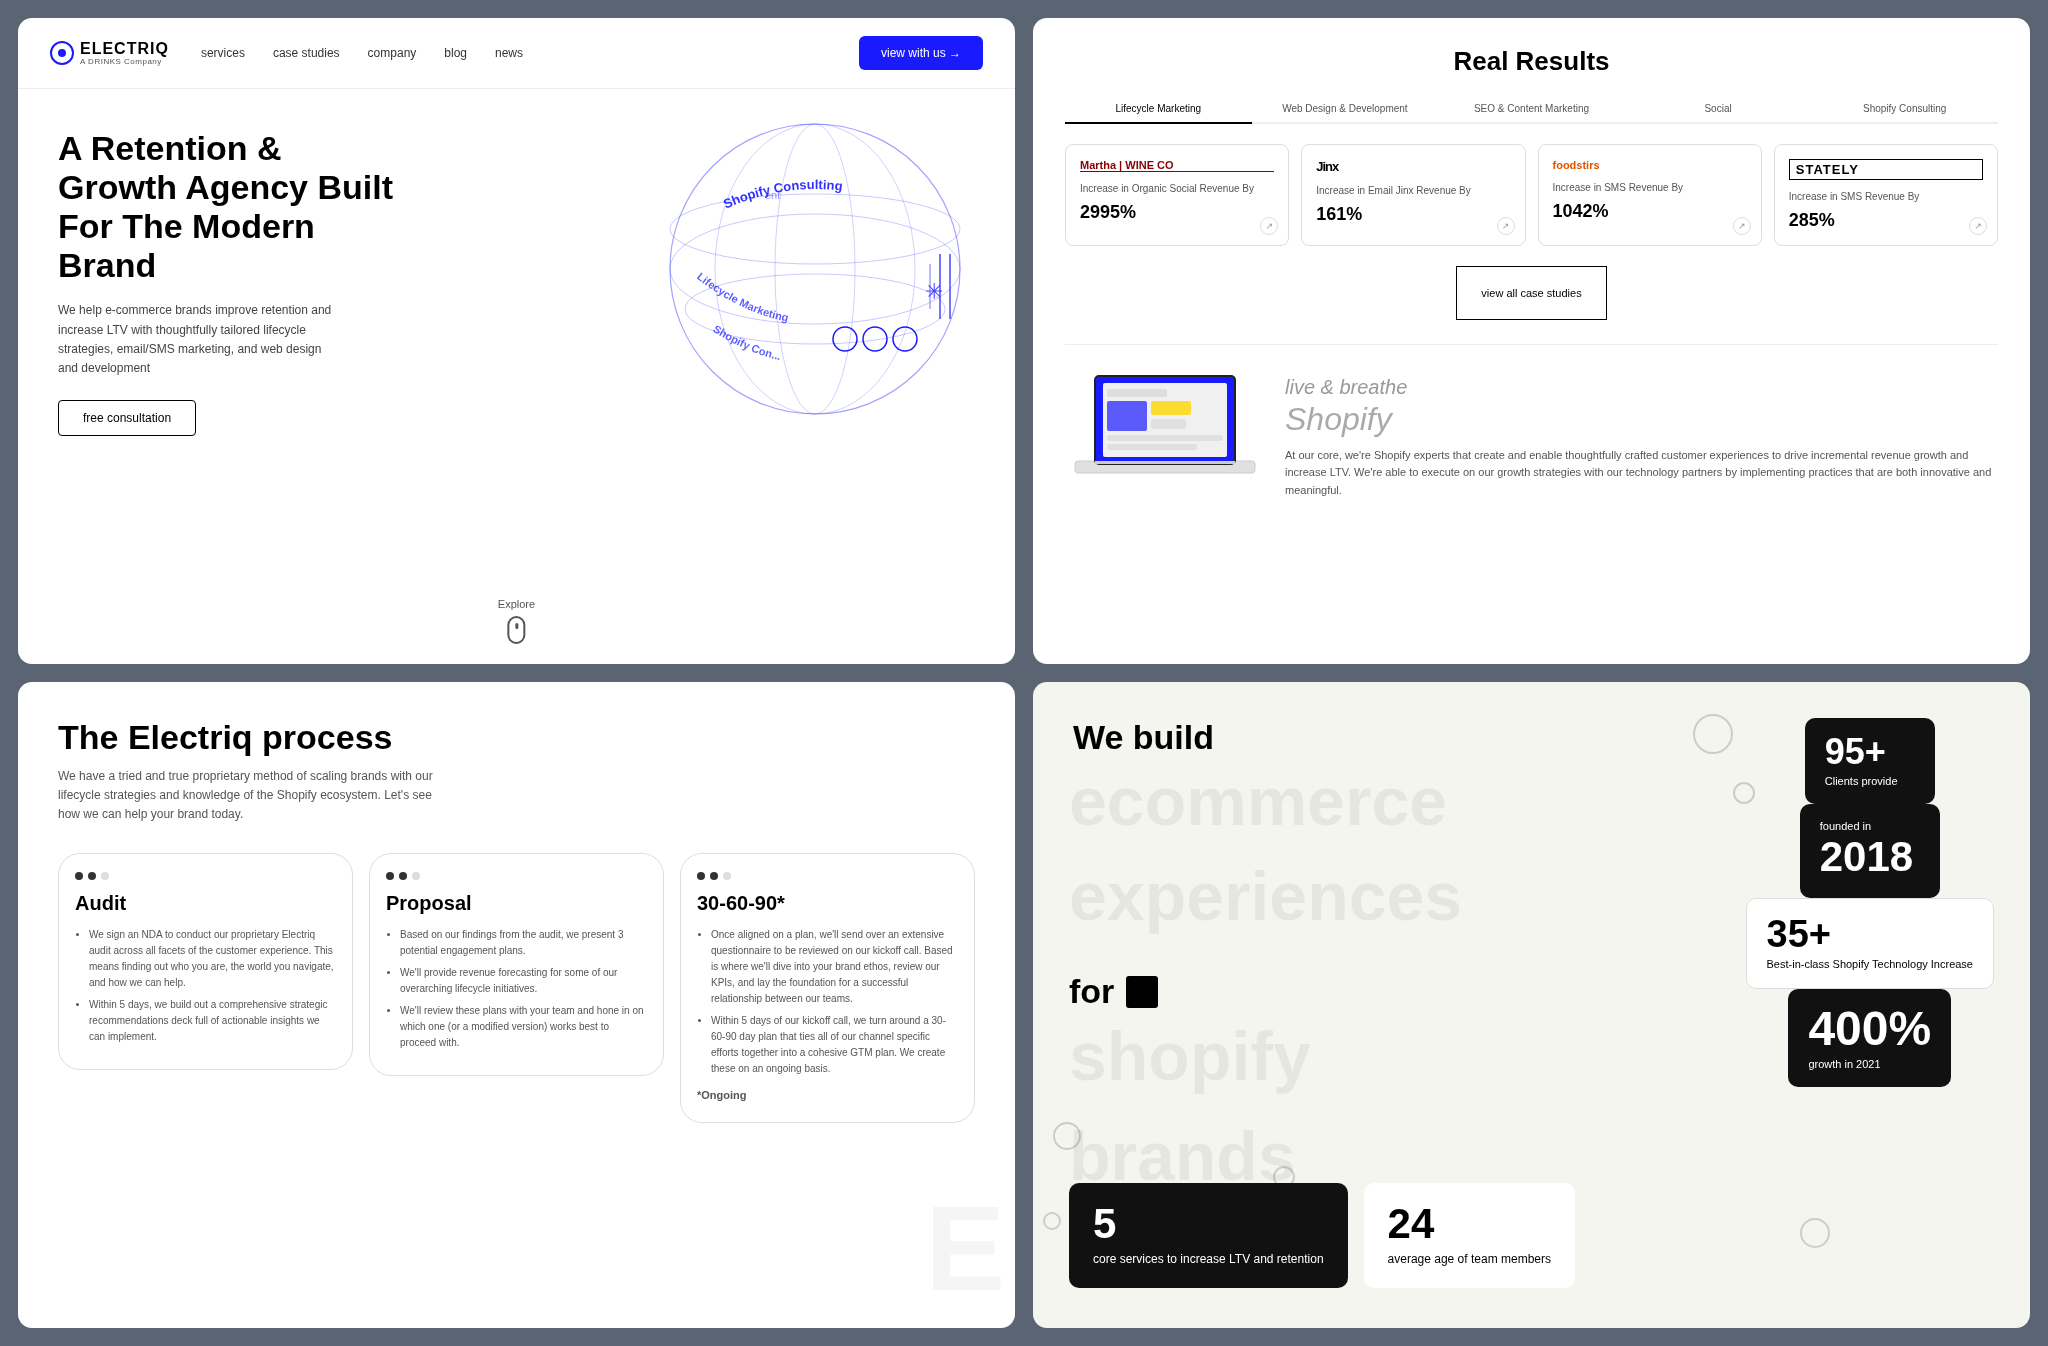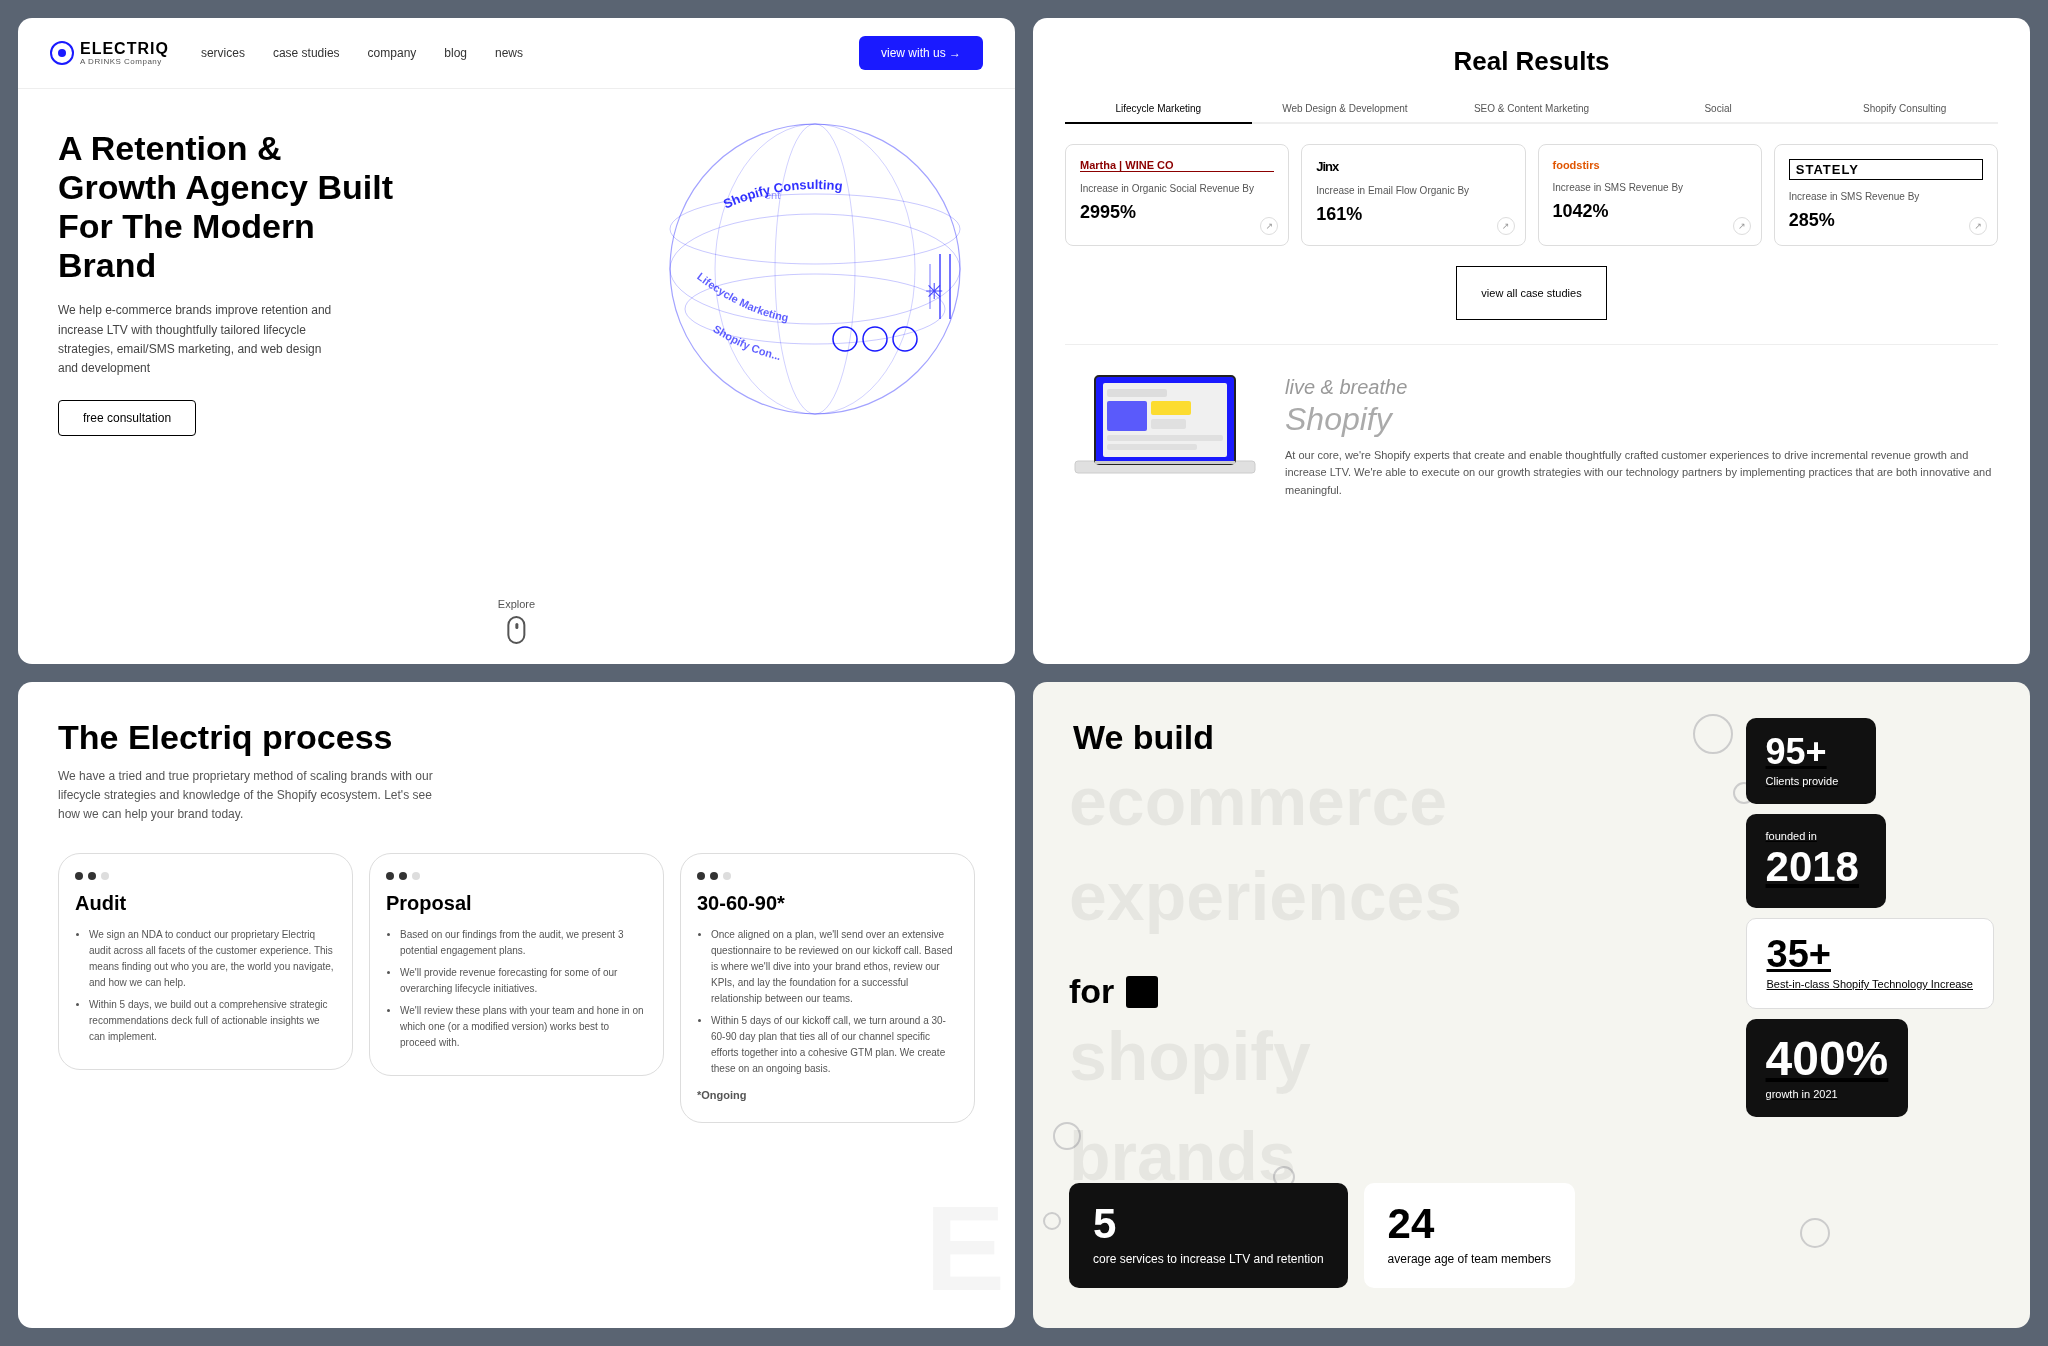--- a/index.html
+++ b/index.html
@@ -430,23 +430,21 @@
       border-radius: 3px;
       display: inline-block;
     }
 
     .build-stats-right {
       position: absolute;
       right: 36px;
       top: 36px;
       display: flex;
       flex-direction: column;
-      gap: 10px;
-      align-items: flex-start;
-      text-decoration: underline;
+      align-items: center;
     }
 
     .stat-box {
       background: #111;
       color: white;
       border-radius: 10px;
       padding: 16px 20px;
       min-width: 130px;
     }
 
@@ -631,21 +629,21 @@
       </div>
       <div class="result-card-label">Increase in Organic Social Revenue By</div>
       <div class="result-card-value">2995%</div>
       <div class="result-card-arrow">↗</div>
     </div>
 
     <div class="result-card">
       <div class="result-card-logo jinx-logo">
         <span>Jinx</span>
       </div>
-      <div class="result-card-label">Increase in Email Flow Organic By</div>
+      <div class="result-card-label">Increase in Email Jinx Revenue By</div>
       <div class="result-card-value">161%</div>
       <div class="result-card-arrow">↗</div>
     </div>
 
     <div class="result-card">
       <div class="result-card-logo foodstirs-logo">
         <span>foodstirs</span>
       </div>
       <div class="result-card-label">Increase in SMS Revenue By</div>
       <div class="result-card-value">1042%</div>

